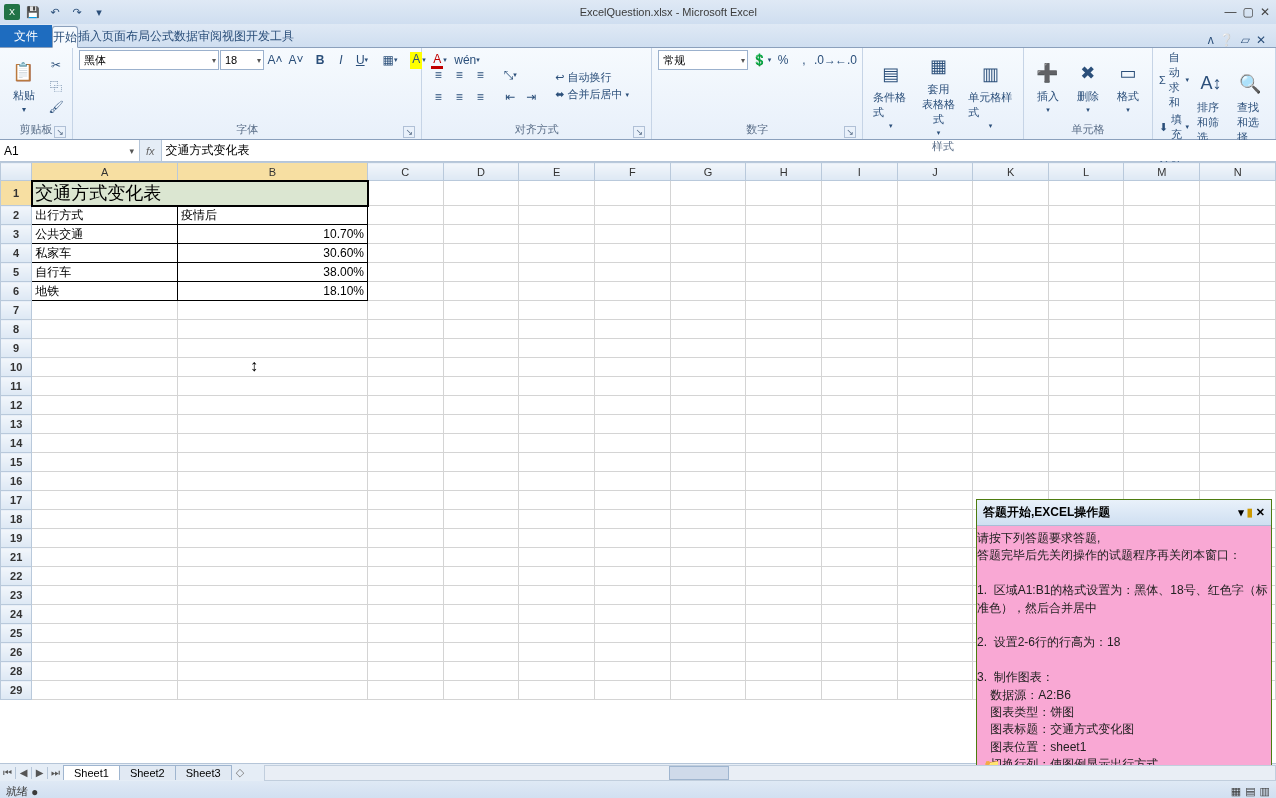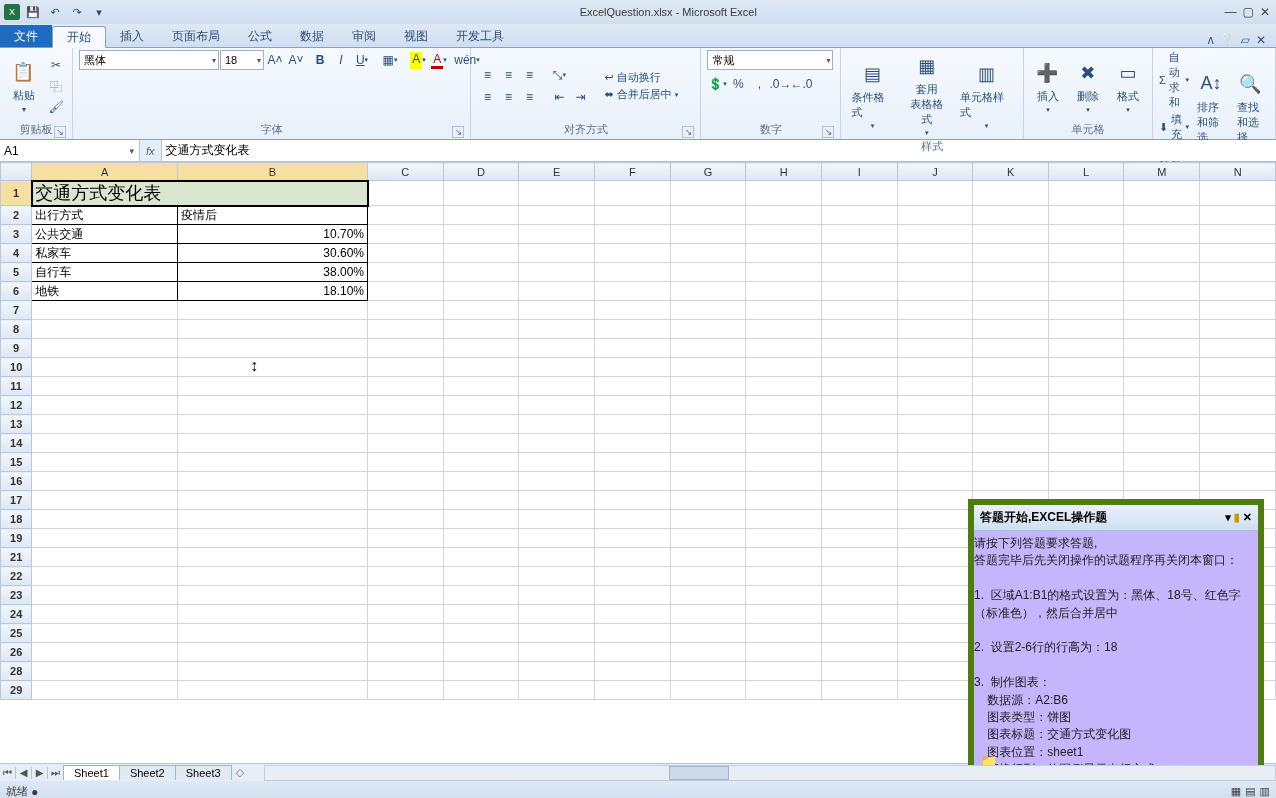--- a/index.html
+++ b/index.html
@@ -9,21 +9,21 @@
 .titlebar { height: 24px; background: linear-gradient(#dfe9f5,#cfdef0); display: flex; align-items: center; font-size: 11px; color: #3b3b3b; }
 .titlebar .qat { display: flex; align-items: center; gap: 4px; padding: 0 4px; }
 .titlebar .qat .xlicon { width: 16px; height: 16px; background: #217346; color: #fff; font-size: 9px; display: flex; align-items: center; justify-content: center; border-radius: 2px; }
 .titlebar .qat .btn { width: 18px; height: 18px; display: flex; align-items: center; justify-content: center; font-size: 11px; color: #2b4f7a; }
 .titlebar .title { flex: 1; text-align: center; }
 .titlebar .wincontrols { display: flex; gap: 6px; padding-right: 6px; font-size: 12px; color: #444; }
 
 
 .ribbon-tabs { height: 24px; background: linear-gradient(#dfe9f5,#cfdef0); display: flex; align-items: flex-end; border-bottom: 1px solid #8ba0bc; font-size: 12px; }
 .ribbon-tabs .file { background: #1e6cbf; color: #fff; padding: 3px 14px; height: 22px; display: flex; align-items: center; }
-.ribbon-tabs .tab { padding: 3px 14px; height: 22px; display: flex; align-items: center; color: #2b4f7a; }
+.ribbon-tabs .tab { padding: 3px 0; height: 22px; display: flex; align-items: center; color: #2b4f7a; }
 .ribbon-tabs .tab.active { background: #f6fafe; border: 1px solid #8ba0bc; border-bottom: 1px solid #f6fafe; border-radius: 3px 3px 0 0; position: relative; top: 1px; }
 .ribbon-tabs .spacer { flex: 1; }
 .ribbon-tabs .help { display: flex; gap: 6px; padding-right: 10px; font-size: 12px; color: #2b4f7a; }
 
 
 .ribbon { height: 92px; background: linear-gradient(#f6fafe,#e8f0fa); border-bottom: 1px solid #8ba0bc; display: flex; }
 .group { border-right: 1px solid #c6d4e6; display: flex; flex-direction: column; padding: 2px 6px 0 6px; }
 .group .content { flex: 1; display: flex; align-items: center; gap: 4px; }
 .group .label { font-size: 11px; color: #5a6e88; text-align: center; padding-bottom: 2px; position: relative; }
 .group .label .dialog-launch { position: absolute; right: 0; bottom: 1px; font-size: 9px; color: #5a6e88; border: 1px solid #b0c0d6; width: 12px; height: 12px; display: flex; align-items: center; justify-content: center; }
@@ -54,21 +54,21 @@
 .rowhdr { background: linear-gradient(#f2f6fb,#dde8f4); border: 1px solid #b9c9db; width: 32px; text-align: center; font-size: 11px; color: #333; }
 td.cell { border: 1px solid #d4d4d4; height: 19px; padding: 0 3px; vertical-align: middle; background: #fff; }
 
 .selcell { background: #dbe6d1 !important; outline: 2px solid #000; outline-offset: -1px; font-size: 18px; font-family: SimHei, sans-serif; color: #000; }
 .dcell { border: 1px solid #000 !important; }
 .dr { text-align: right; }
 th.selhdr { background: #f7dfa2 !important; }
 .corner { background: linear-gradient(#f2f6fb,#dde8f4); border: 1px solid #b9c9db; }
 
 
-.taskpanel { position: absolute; right: 12px; top: 499px; width: 296px; height: 280px; background: #c4b5fd; border: 6px solid #4d7c0f; font-size: 12px; }
+.taskpanel { position: absolute; right: 4px; top: 499px; width: 296px; height: 280px; background: #f9a8d4; border: 1px solid #4d7c0f; font-size: 12px; }
 .taskpanel .hdr { font-weight: bold; padding: 4px 6px; display: flex; justify-content: space-between; align-items: center; background: linear-gradient(#e9f1fa,#cfdff1); border-bottom: 1px solid #a9bdd6; font-size: 12px; }
 .taskpanel .hdr .ctrls { display: flex; gap: 3px; font-size: 11px; }
 .taskpanel .body { padding: 4px 0; font-size: 12px; line-height: 1.45; color: #222; white-space: pre-wrap; }
 .taskpanel .foldericon { position: absolute; bottom: 4px; left: 6px; font-size: 14px; }
 
 
 .sheet-tab-row { height: 18px; display: flex; align-items: center; background: #e5edf6; border-top: 1px solid #b5c5d8; font-size: 11px; }
 .sheet-tab-row .nav { display: flex; }
 .sheet-tab-row .nav span { width: 16px; text-align: center; border-right: 1px solid #b5c5d8; color: #555; font-size: 10px; }
 .sheet-tab-row .tab { padding: 1px 10px; border: 1px solid #9fb5cf; border-bottom: none; background: #fff; margin-left: -1px; }
@@ -209,21 +209,21 @@
             <span>⬌</span>
             <span>合并后居中</span>
             <span style="font-size:7px">▾</span>
           </div>
       </div>
     </div>
     <div class="label"><span>对齐方式</span><span class="dialog-launch">↘</span></div>
   </div>
 
   <div class="group" style="min-width:140px">
-    <div class="content" style="flex-direction:column;align-items:flex-start;gap:4px">
+    <div class="content" style="flex-direction:row;align-items:flex-start;gap:4px">
       <div class="combo" style="width:126px">
           <span>常规</span>
           <span class="arr">▾</span>
         </div>
       <div class="hrow">
         <div class="smbtn">💲<span style="font-size:7px">▾</span></div>
         <div class="smbtn">%</div>
         <div class="smbtn">,</div>
         <div class="smbtn">.0→</div>
         <div class="smbtn">←.0</div>

